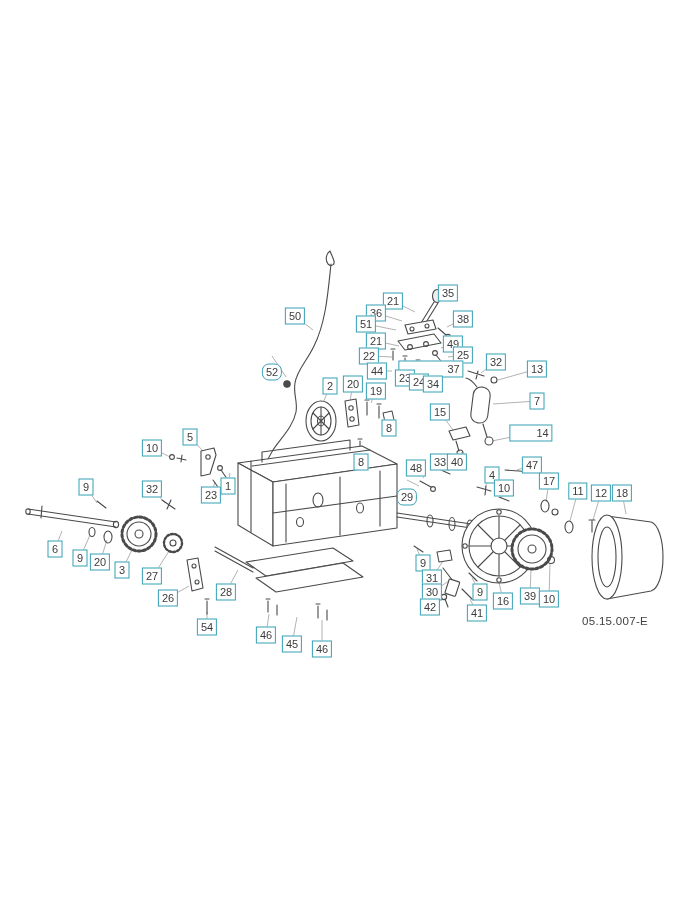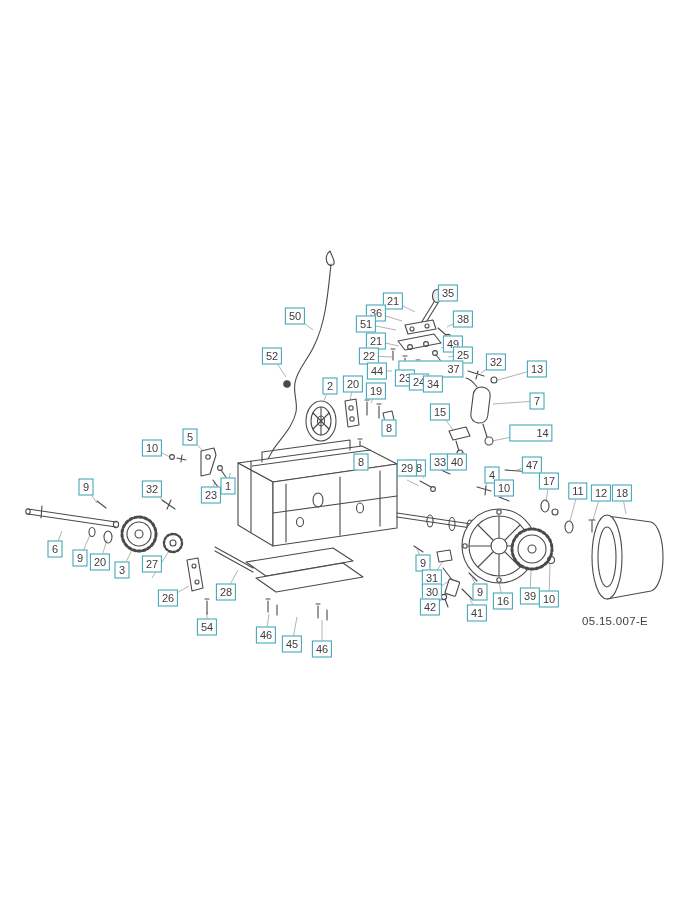--- a/index.html
+++ b/index.html
@@ -289,21 +289,21 @@
         <path d="M607 516 L651 522 C 658 524 663 539 663 557 C 663 575 658 589 651 591 L607 599 Z" fill="#ffffff"></path>
         <ellipse cx="607" cy="557" rx="15" ry="42" fill="#ffffff"></ellipse>
         <ellipse cx="607" cy="557" rx="9" ry="30"></ellipse>
       </g>
 
     </g>
   </svg>
 
   <div id="callout-layer">
       <div class="callout" style="left: 295px; top: 316px;">50</div>
-      <div class="callout" style="left: 272px; top: 356px;">52</div>
+      <div class="callout" style="left: 272px; top: 372px; border-radius: 7px;">52</div>
       <div class="callout" style="left: 448px; top: 293px;">35</div>
       <div class="callout" style="left: 393px; top: 301px;">21</div>
       <div class="callout" style="left: 376px; top: 313px;">36</div>
       <div class="callout" style="left: 463px; top: 319px;">38</div>
       <div class="callout" style="left: 366px; top: 324px;">51</div>
       <div class="callout" style="left: 376px; top: 341px;">21</div>
       <div class="callout" style="left: 453px; top: 344px;">49</div>
       <div class="callout" style="left: 463px; top: 355px;">25</div>
       <div class="callout" style="left: 369px; top: 356px;">22</div>
       <div class="callout" style="left: 496px; top: 362px;">32</div>
@@ -320,36 +320,36 @@
       <div class="callout" style="left: 440px; top: 412px;">15</div>
       <div class="callout" style="left: 531px; top: 433px; padding-left: 26px;">14</div>
       <div class="callout" style="left: 190px; top: 437px;">5</div>
       <div class="callout" style="left: 152px; top: 448px;">10</div>
       <div class="callout" style="left: 389px; top: 428px;">8</div>
       <div class="callout" style="left: 361px; top: 462px;">8</div>
       <div class="callout" style="left: 440px; top: 462px;">33</div>
       <div class="callout" style="left: 457px; top: 462px;">40</div>
       <div class="callout" style="left: 532px; top: 465px;">47</div>
       <div class="callout" style="left: 416px; top: 468px;">48</div>
-      <div class="callout" style="left: 407px; top: 468px;">29</div>
+      <div class="callout" style="left: 407px; top: 497px; border-radius: 6px;">29</div>
       <div class="callout" style="left: 492px; top: 475px;">4</div>
       <div class="callout" style="left: 504px; top: 488px;">10</div>
       <div class="callout" style="left: 549px; top: 481px;">17</div>
       <div class="callout" style="left: 228px; top: 486px;">1</div>
       <div class="callout" style="left: 211px; top: 495px;">23</div>
       <div class="callout" style="left: 86px; top: 487px;">9</div>
       <div class="callout" style="left: 152px; top: 489px;">32</div>
       <div class="callout" style="left: 578px; top: 491px;">11</div>
       <div class="callout" style="left: 601px; top: 493px;">12</div>
       <div class="callout" style="left: 622px; top: 493px;">18</div>
       <div class="callout" style="left: 55px; top: 549px;">6</div>
       <div class="callout" style="left: 80px; top: 558px;">9</div>
       <div class="callout" style="left: 100px; top: 562px;">20</div>
       <div class="callout" style="left: 122px; top: 570px;">3</div>
-      <div class="callout" style="left: 152px; top: 564px;">27</div>
+      <div class="callout" style="left: 152px; top: 576px;">27</div>
       <div class="callout" style="left: 168px; top: 598px;">26</div>
       <div class="callout" style="left: 226px; top: 592px; text-align: center;">28</div>
       <div class="callout" style="left: 423px; top: 563px;">9</div>
       <div class="callout" style="left: 432px; top: 578px;">31</div>
       <div class="callout" style="left: 432px; top: 592px;">30</div>
       <div class="callout" style="left: 480px; top: 592px;">9</div>
       <div class="callout" style="left: 503px; top: 601px;">16</div>
       <div class="callout" style="left: 530px; top: 596px;">39</div>
       <div class="callout" style="left: 549px; top: 599px;">10</div>
       <div class="callout" style="left: 430px; top: 607px;">42</div>

